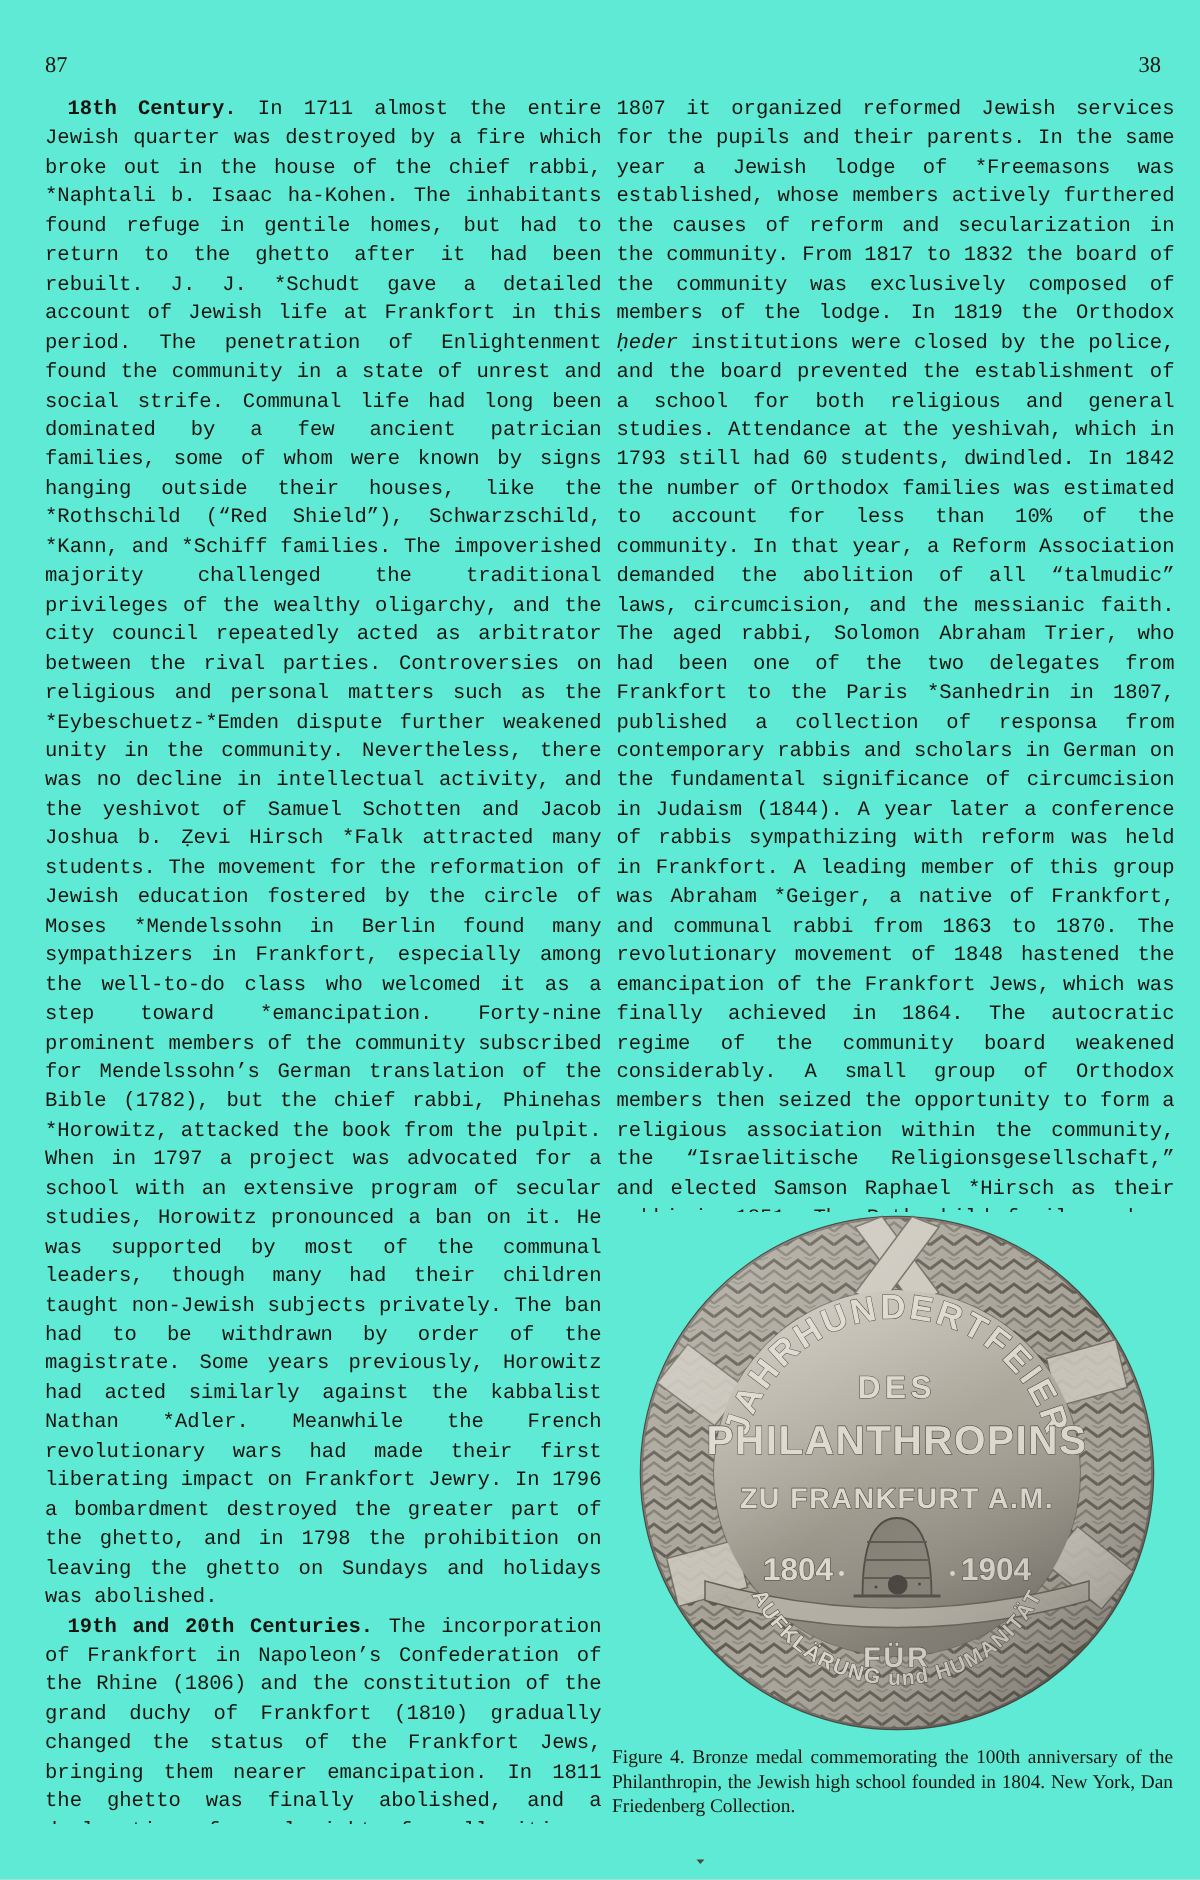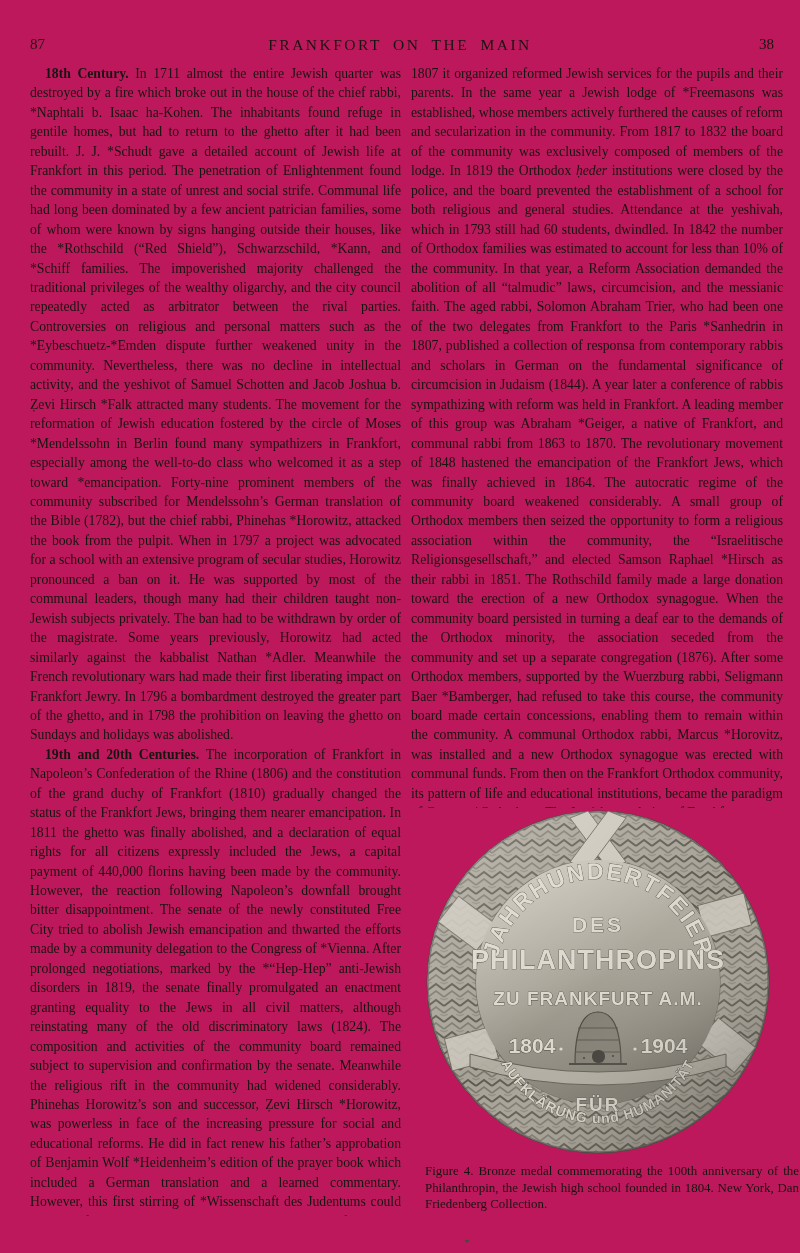--- a/index.html
+++ b/index.html
@@ -1,68 +1,67 @@
 <!DOCTYPE html>
 <html lang="en"><head>
 <meta charset="utf-8">
 <style>
   html,body { margin:0; padding:0; background:#d9d7d2; }
   .page {
     position:relative; width:800px; height:1253px; margin:0 auto;
-    background:#be185d; color:#17150f; overflow:hidden;
+    background:#5eead4; color:#17150f; overflow:hidden;
     font-family:"Liberation Serif","DejaVu Serif",serif;
   }
   
   .header { position:absolute; top:36px; left:0; width:800px; height:22px; }
   .pageno { position:absolute; top:0; font-size:15px; }
   .pageno.left  { left:30px; }
   .pageno.right { right:26px; }
   .title {
     position:absolute; left:0; right:0; top:0; text-align:center;
     font-size:15.5px; letter-spacing:2.5px; word-spacing:5px;
   }
   
   .col {
     position:absolute; top:64px; text-align:justify; text-justify:inter-word;
     font-size:13.7px; line-height:19.45px; hyphens:auto; -webkit-hyphens:auto;
     overflow:hidden;
   }
   .col-left  { left:30px;  width:371px; height:1152px; }
   .col-right { left:411px; width:372px; height:744px; }
-  .col p { margin:0; text-indent:15px; }
+  .col p { margin:0; text-indent:15px;font-family:Liberation Mono, monospace; }
   .col p.cont { text-indent:0; }
   .lead { font-weight:bold; }
   .it { font-style:italic; }
   
   .medal-wrap { position:absolute; left:412px; top:806px; width:372px; height:352px; margin:0; }
   .medal-wrap svg { display:block; width:100%; height:100%; }
   .medal-text {
     font-family:"Liberation Sans","DejaVu Sans",sans-serif; font-weight:bold;
     fill:#dcd8cd; stroke:#45423a; stroke-width:0.7; paint-order:stroke fill;
   }
   
   .caption {
-    position:absolute; left:425px; top:1163px; width:374px;
+    position:absolute; left:408px; top:1163px; width:374px;
     font-size:12.9px; line-height:16.7px; text-align:justify; hyphens:auto;
   }
   
   .ornament {
     position:absolute; left:461px; top:1237px; width:12px; height:8px;
     color:#4a473f; font-size:9px; line-height:8px; text-align:center;
   }
   .ornament::before { content:"▼"; transform:scale(1,.6); display:block; }
 </style>
 </head>
 <body>
 
 <div class="page">
 
   <div class="header">
     <span class="pageno left">87</span>
-    <span class="title">FRANKFORT ON THE MAIN</span>
     <span class="pageno right">38</span>
   </div>
 
   <div class="col col-left">
     <p><span class="lead">18th Century.</span> <span>In 1711 almost the entire Jewish quarter was destroyed by a fire which broke out in the house of the chief rabbi, *Naphtali b. Isaac ha-Kohen. The inhabitants found refuge in gentile homes, but had to return to the ghetto after it had been rebuilt. J. J. *Schudt gave a detailed account of Jewish life at Frankfort in this period. The penetration of Enlightenment found the community in a state of unrest and social strife. Communal life had long been dominated by a few ancient patrician families, some of whom were known by signs hanging outside their houses, like the *Rothschild (“Red Shield”), Schwarzschild, *Kann, and *Schiff families. The impoverished majority challenged the traditional privileges of the wealthy oligarchy, and the city council repeatedly acted as arbitrator between the rival parties. Controversies on religious and personal matters such as the *Eybeschuetz-*Emden dispute further weakened unity in the community. Nevertheless, there was no decline in intellectual activity, and the yeshivot of Samuel Schotten and Jacob Joshua b. Ẓevi Hirsch *Falk attracted many students. The movement for the reformation of Jewish education fostered by the circle of Moses *Mendelssohn in Berlin found many sympathizers in Frankfort, especially among the well-to-do class who welcomed it as a step toward *emancipation. Forty-nine prominent members of the community subscribed for Mendelssohn’s German translation of the Bible (1782), but the chief rabbi, Phinehas *Horowitz, attacked the book from the pulpit. When in 1797 a project was advocated for a school with an extensive program of secular studies, Horowitz pronounced a ban on it. He was supported by most of the communal leaders, though many had their children taught non-Jewish subjects privately. The ban had to be withdrawn by order of the magistrate. Some years previously, Horowitz had acted similarly against the kabbalist Nathan *Adler. Meanwhile the French revolutionary wars had made their first liberating impact on Frankfort Jewry. In 1796 a bombardment destroyed the greater part of the ghetto, and in 1798 the prohibition on leaving the ghetto on Sundays and holidays was abolished.</span></p>
     <p><span class="lead">19th and 20th Centuries.</span> <span>The incorporation of Frankfort in Napoleon’s Confederation of the Rhine (1806) and the constitution of the grand duchy of Frankfort (1810) gradually changed the status of the Frankfort Jews, bringing them nearer emancipation. In 1811 the ghetto was finally abolished, and a declaration of equal rights for all citizens expressly included the Jews, a capital payment of 440,000 florins having been made by the community. However, the reaction following Napoleon’s downfall brought bitter disappointment. The senate of the newly constituted Free City tried to abolish Jewish emancipation and thwarted the efforts made by a community delegation to the Congress of *Vienna. After prolonged negotiations, marked by the *“Hep-Hep” anti-Jewish disorders in 1819, the senate finally promulgated an enactment granting equality to the Jews in all civil matters, although reinstating many of the old discriminatory laws (1824). The composition and activities of the community board remained subject to supervision and confirmation by the senate. Meanwhile the religious rift in the community had widened considerably. Phinehas Horowitz’s son and successor, Ẓevi Hirsch *Horowitz, was powerless in face of the increasing pressure for social and educational reforms. He did in fact renew his father’s approbation of Benjamin Wolf *Heidenheim’s edition of the prayer book which included a German translation and a learned commentary. However, this first stirring of *Wissenschaft des Judentums could not satisfy those in the community desiring reform and assimilation. In 1804 they founded a school, the Philanthropin, with a markedly secular and assimilationist program. This institution became a major center for reform in Judaism. From</span></p>
   </div>
 
   <div class="col col-right">
     <p class="cont"><span>1807 it organized reformed Jewish services for the pupils and their parents. In the same year a Jewish lodge of *Freemasons was established, whose members actively furthered the causes of reform and secularization in the community. From 1817 to 1832 the board of the community was exclusively composed of members of the lodge. In 1819 the Orthodox </span><span class="it">ḥeder</span><span> institutions were closed by the police, and the board prevented the establishment of a school for both religious and general studies. Attendance at the yeshivah, which in 1793 still had 60 students, dwindled. In 1842 the number of Orthodox families was estimated to account for less than 10% of the community. In that year, a Reform Association demanded the abolition of all “talmudic” laws, circumcision, and the messianic faith. The aged rabbi, Solomon Abraham Trier, who had been one of the two delegates from Frankfort to the Paris *Sanhedrin in 1807, published a collection of responsa from contemporary rabbis and scholars in German on the fundamental significance of circumcision in Judaism (1844). A year later a conference of rabbis sympathizing with reform was held in Frankfort. A leading member of this group was Abraham *Geiger, a native of Frankfort, and communal rabbi from 1863 to 1870. The revolutionary movement of 1848 hastened the emancipation of the Frankfort Jews, which was finally achieved in 1864. The autocratic regime of the community board weakened considerably. A small group of Orthodox members then seized the opportunity to form a religious association within the community, the “Israelitische Religionsgesellschaft,” and elected Samson Raphael *Hirsch as their rabbi in 1851. The Rothschild family made a large donation toward the erection of a new Orthodox synagogue. When the community board persisted in turning a deaf ear to the demands of the Orthodox minority, the association seceded from the community and set up a separate congregation (1876). After some Orthodox members, supported by the Wuerzburg rabbi, Seligmann Baer *Bamberger, had refused to take this course, the community board made certain concessions, enabling them to remain within the community. A communal Orthodox rabbi, Marcus *Horovitz, was installed and a new Orthodox synagogue was erected with communal funds. From then on the Frankfort Orthodox community, its pattern of life and educational institutions, became the paradigm of German *Orthodoxy. The Jewish population of Frankfort</span></p>

